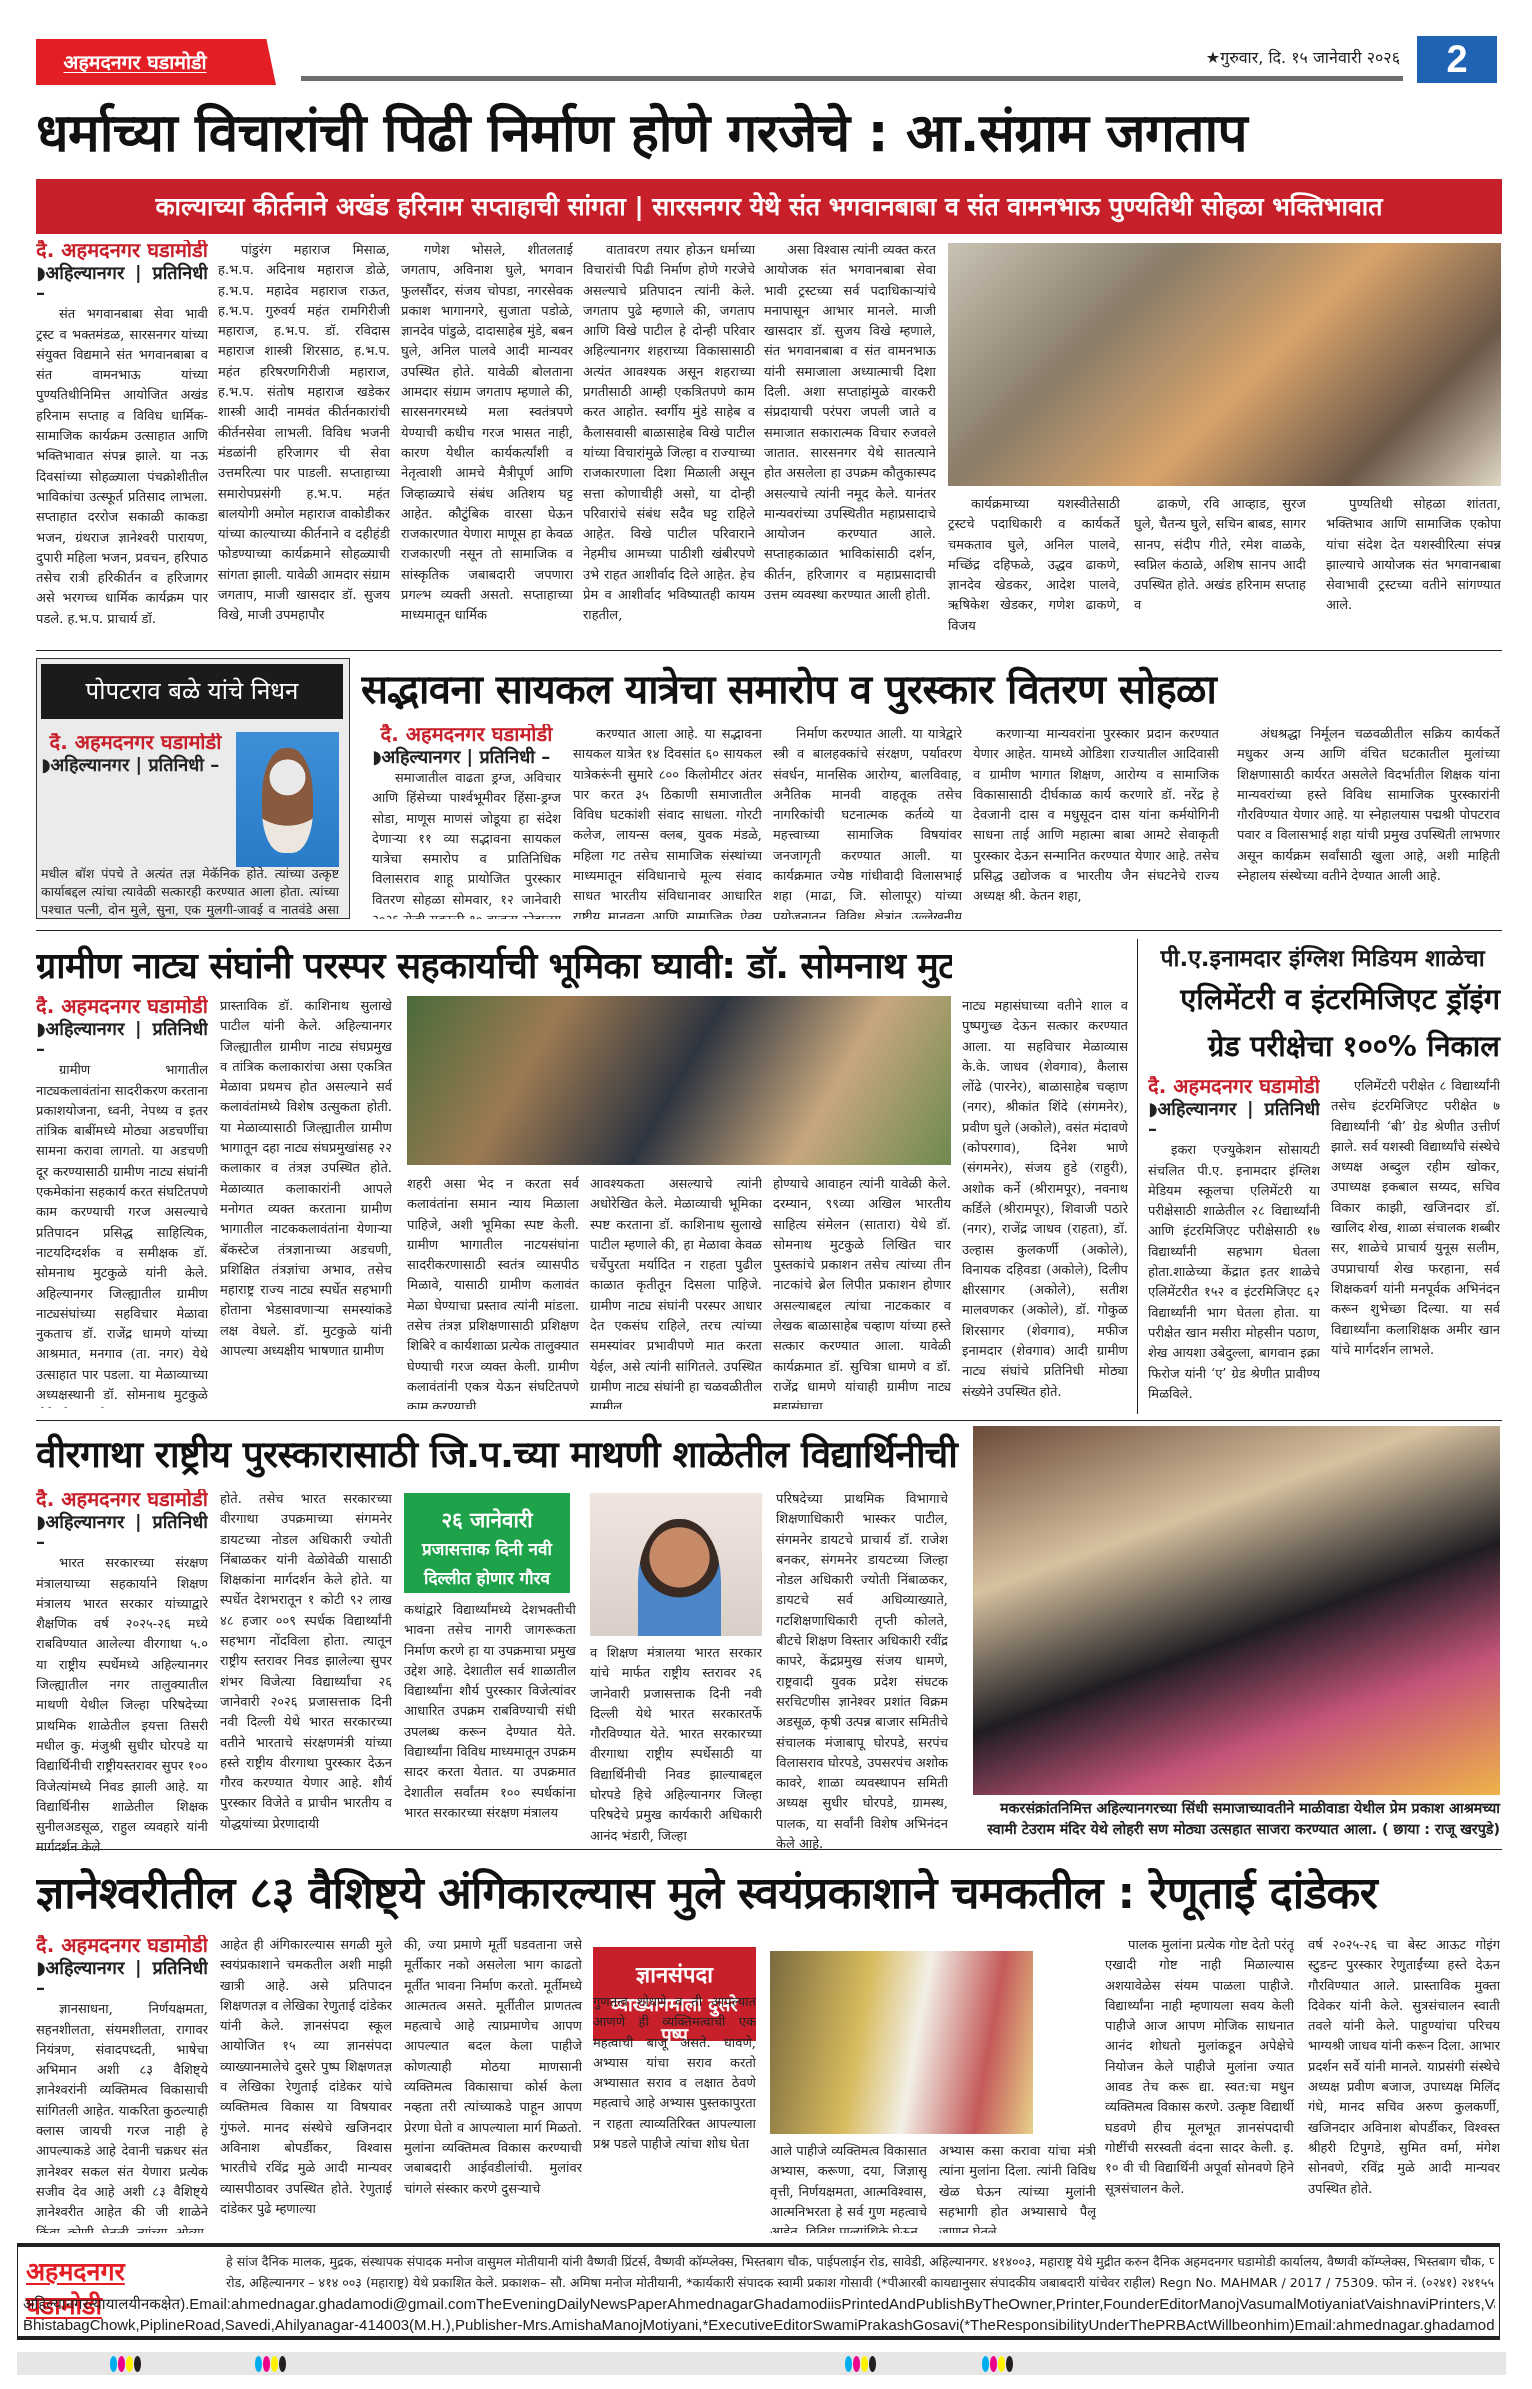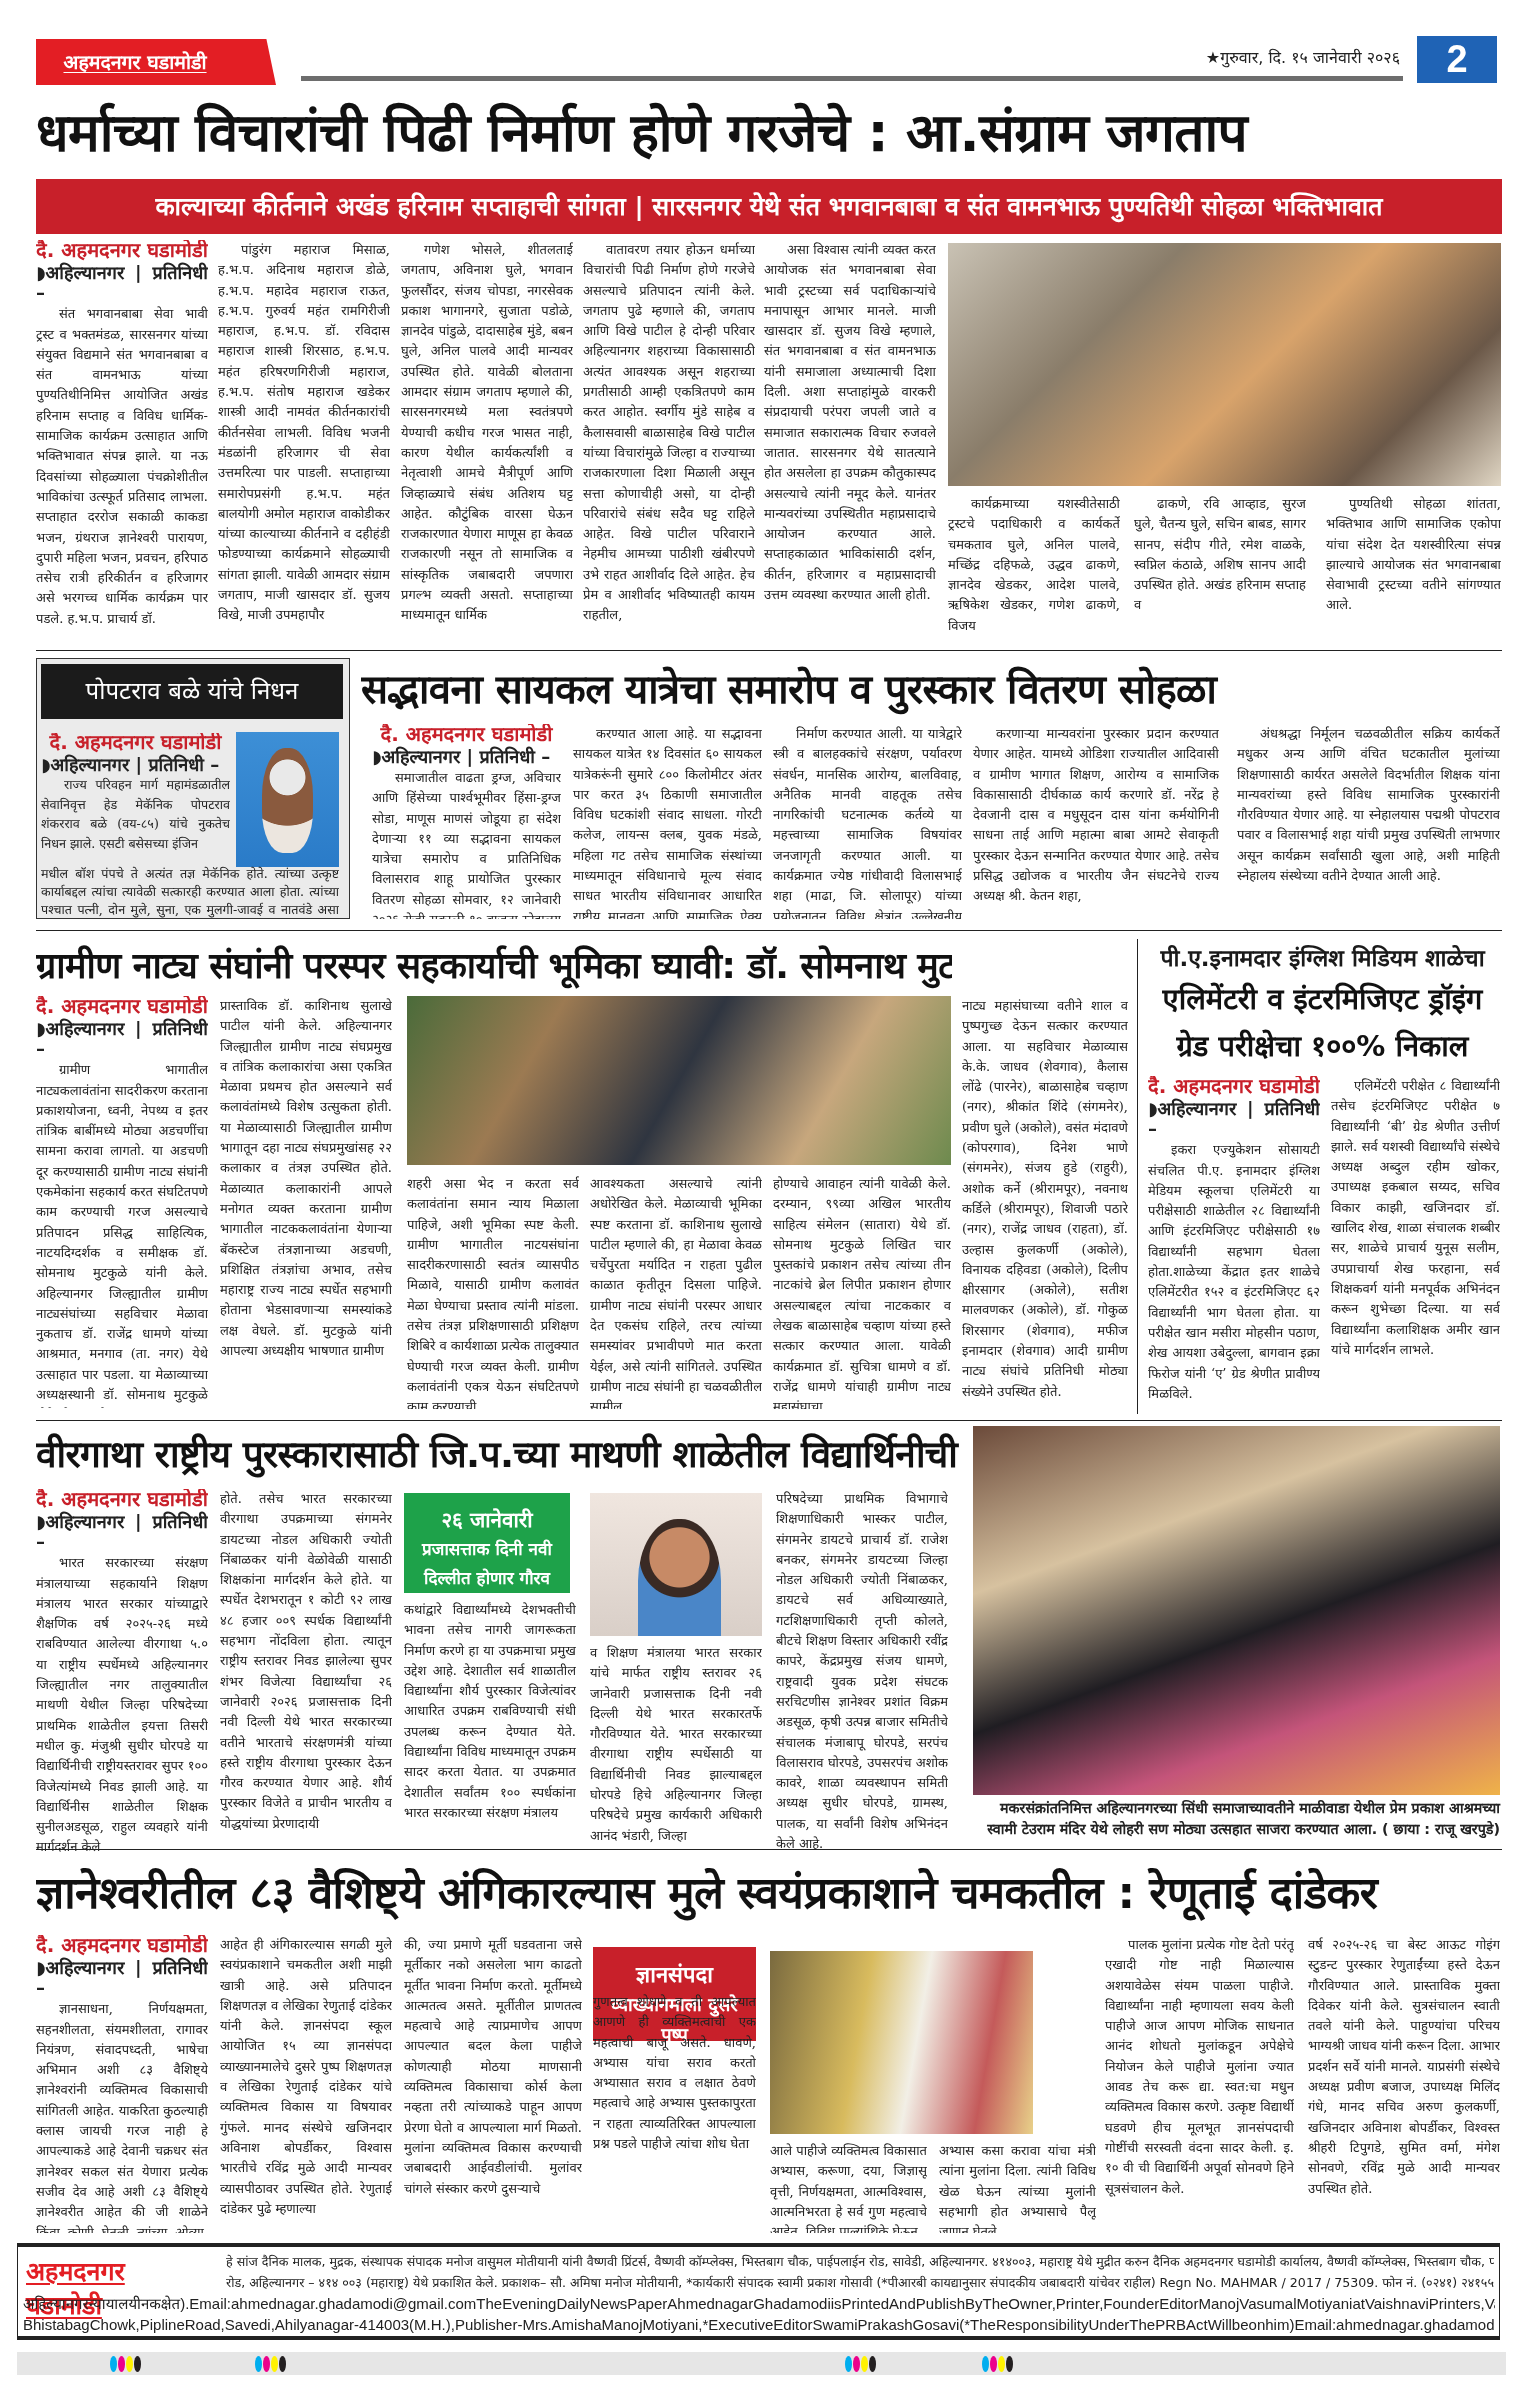--- a/index.html
+++ b/index.html
@@ -118,21 +118,20 @@
 <div class="abs rule-h" style="left:36px;top:650px;width:1466px;height:1.1px;"></div>
 
 <div class="abs obit-frame" style="left:36px;top:658px;width:314px;height:261px;"></div>
 <div class="abs black-box" style="left:41px;top:664px;width:302px;height:55px;">पोपटराव बळे यांचे निधन</div>
 <div class="abs photo photo-2" style="left:236px;top:732px;width:103px;height:135px;">
     <div class="face"></div>
   </div>
 <div class="abs col" style="left:41px;top:733px;width:189px;height:137px;font-size:12.6px;line-height:19.5px;">
   <span class="byline-brand">दै. अहमदनगर घडामोडी</span>
   <span class="byline-loc">अहिल्यानगर | प्रतिनिधी –</span>
-  <p>राज्य परिवहन मार्ग महामंडळातील सेवानिवृत्त हेड मेकॅनिक पोपटराव शंकरराव बळे (वय-८५) यांचे नुकतेच निधन झाले. एसटी बसेसच्या इंजिन</p>
 </div>
 <div class="abs col" style="left:41px;top:865px;width:298px;height:53px;font-size:12.6px;line-height:18px;">
     <p style="text-indent:0">मधील बॉश पंपचे ते अत्यंत तज्ञ मेकॅनिक होते. त्यांच्या उत्कृष्ट कार्याबद्दल त्यांचा त्यावेळी सत्कारही करण्यात आला होता. त्यांच्या पश्चात पत्नी, दोन मुले, सुना, एक मुलगी-जावई व नातवंडे असा परिवार आहे.</p>
   </div>
 
 <div class="abs hl" style="left:361px;top:661px;width:1139px;font-size:40px;line-height:57px;">सद्भावना सायकल यात्रेचा समारोप व पुरस्कार वितरण सोहळा</div>
 <div class="abs col" style="left:372px;top:724px;width:189px;height:195px;">
   <span class="byline-brand">दै. अहमदनगर घडामोडी</span>
   <span class="byline-loc">अहिल्यानगर | प्रतिनिधी –</span>
   <p>समाजातील वाढता ड्रग्ज, अविचार आणि हिंसेच्या पार्श्वभूमीवर हिंसा-ड्रग्ज सोडा, माणूस माणसं जोडूया हा संदेश देणाऱ्या ११ व्या सद्भावना सायकल यात्रेचा समारोप व प्रातिनिधिक विलासराव शाहू प्रायोजित पुरस्कार वितरण सोहळा सोमवार, १२ जानेवारी २०२६ रोजी सकाळी १० वाजता स्नेहालय संस्थेच्या गुरुदेव रविंद्रनाथ टागोर सभागृहात आयोजित</p>
@@ -171,21 +170,21 @@
 <div class="abs col" style="left:773px;top:1174px;width:178px;height:235px;">
     <p style="text-indent:0">होण्याचे आवाहन त्यांनी यावेळी केले. दरम्यान, ९९व्या अखिल भारतीय साहित्य संमेलन (सातारा) येथे डॉ. सोमनाथ मुटकुळे लिखित चार पुस्तकांचे प्रकाशन तसेच त्यांच्या तीन नाटकांचे ब्रेल लिपीत प्रकाशन होणार असल्याबद्दल त्यांचा नाटककार व लेखक बाळासाहेब चव्हाण यांच्या हस्ते सत्कार करण्यात आला. यावेळी कार्यक्रमात डॉ. सुचित्रा धामणे व डॉ. राजेंद्र धामणे यांचाही ग्रामीण नाट्य महासंघाचा</p>
   </div>
 <div class="abs col" style="left:962px;top:996px;width:166px;height:412px;">
     <p style="text-indent:0">नाट्य महासंघाच्या वतीने शाल व पुष्पगुच्छ देऊन सत्कार करण्यात आला. या सहविचार मेळाव्यास के.के. जाधव (शेवगाव), कैलास लोंढे (पारनेर), बाळासाहेब चव्हाण (नगर), श्रीकांत शिंदे (संगमनेर), प्रवीण घुले (अकोले), वसंत मंदावणे (कोपरगाव), दिनेश भाणे (संगमनेर), संजय हुडे (राहुरी), अशोक कर्ने (श्रीरामपूर), नवनाथ कर्डिले (श्रीरामपूर), शिवाजी पठारे (नगर), राजेंद्र जाधव (राहता), डॉ. उल्हास कुलकर्णी (अकोले), विनायक दहिवडा (अकोले), दिलीप क्षीरसागर (अकोले), सतीश मालवणकर (अकोले), डॉ. गोकुळ शिरसागर (शेवगाव), मफीज इनामदार (शेवगाव) आदी ग्रामीण नाट्य संघांचे प्रतिनिधी मोठ्या संख्येने उपस्थित होते.</p>
   </div>
 
 <div class="abs rule-v" style="left:1137px;top:939px;height:475px;width:1.1px;"></div>
 
 <div class="abs" style="left:1145px;top:942px;width:355px;text-align:center;font-size:23px;font-weight:bold;line-height:32px;white-space:nowrap;">पी.ए.इनामदार इंग्लिश मिडियम शाळेचा</div>
-<div class="abs" style="left:1145px;top:976px;width:355px;text-align:center;font-size:29px;font-weight:bold;line-height:47px;color:#111;">एलिमेंटरी व इंटरमिजिएट ड्रॉइंग ग्रेड परीक्षेचा १००% निकाल</div>
+<div class="abs" style="left:1145px;top:976px;width:355px;text-align:right;font-size:29px;font-weight:bold;line-height:47px;color:#111;">एलिमेंटरी व इंटरमिजिएट ड्रॉइंग ग्रेड परीक्षेचा १००% निकाल</div>
 <div class="abs col" style="left:1148px;top:1076px;width:172px;height:332px;">
   <span class="byline-brand">दै. अहमदनगर घडामोडी</span>
   <span class="byline-loc">अहिल्यानगर | प्रतिनिधी –</span>
   <p>इकरा एज्युकेशन सोसायटी संचलित पी.ए. इनामदार इंग्लिश मेडियम स्कूलचा एलिमेंटरी या परीक्षेसाठी शाळेतील २८ विद्यार्थ्यांनी आणि इंटरमिजिएट परीक्षेसाठी १७ विद्यार्थ्यांनी सहभाग घेतला होता.शाळेच्या केंद्रात इतर शाळेचे एलिमेंटरीत १५२ व इंटरमिजिएट ६२ विद्यार्थ्यांनी भाग घेतला होता. या परीक्षेत खान मसीरा मोहसीन पठाण, शेख आयशा उबेदुल्ला, बागवान इक्रा फिरोज यांनी ‘ए’ ग्रेड श्रेणीत प्रावीण्य मिळविले.</p>
 </div>
 <div class="abs col" style="left:1331px;top:1076px;width:169px;height:332px;">
     <p>एलिमेंटरी परीक्षेत ८ विद्यार्थ्यांनी तसेच इंटरमिजिएट परीक्षेत ७ विद्यार्थ्यांनी ‘बी’ ग्रेड श्रेणीत उत्तीर्ण झाले. सर्व यशस्वी विद्यार्थ्यांचे संस्थेचे अध्यक्ष अब्दुल रहीम खोकर, उपाध्यक्ष इकबाल सय्यद, सचिव विकार काझी, खजिनदार डॉ. खालिद शेख, शाळा संचालक शब्बीर सर, शाळेचे प्राचार्य युनूस सलीम, उपप्राचार्या शेख फरहाना, सर्व शिक्षकवर्ग यांनी मनपूर्वक अभिनंदन करून शुभेच्छा दिल्या. या सर्व विद्यार्थ्यांना कलाशिक्षक अमीर खान यांचे मार्गदर्शन लाभले.</p>
   </div>
 
 <div class="abs rule-h" style="left:36px;top:1420px;width:1466px;height:1.1px;"></div>

